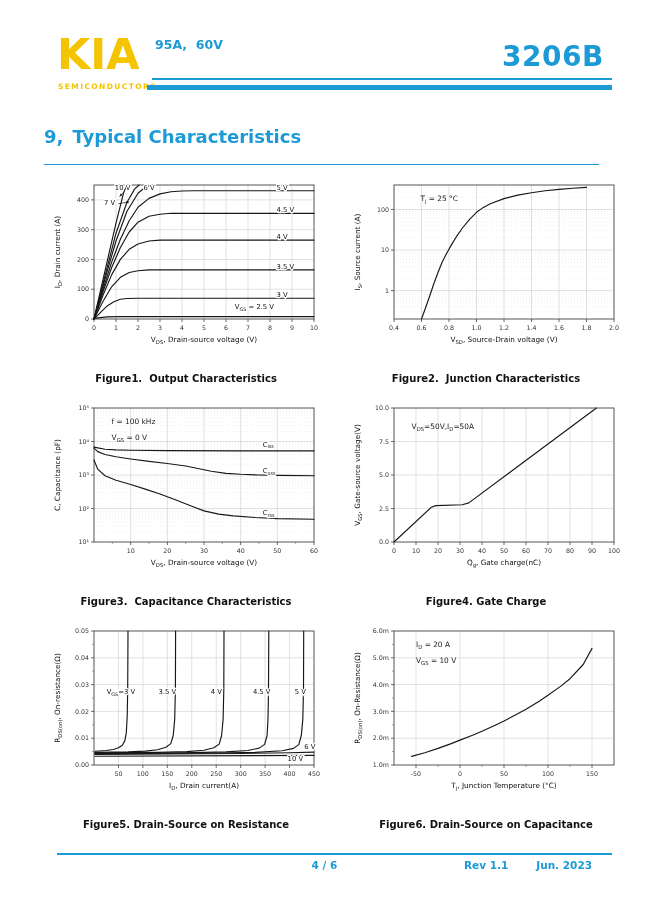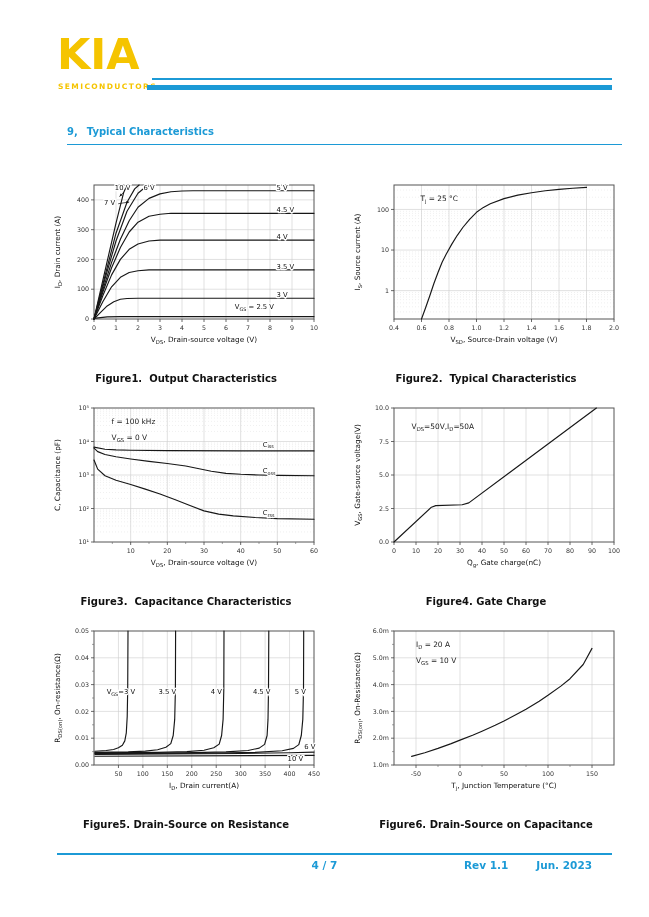--- a/index.html
+++ b/index.html
@@ -28,23 +28,23 @@
   }
   .partnum {
     position:absolute; left:502px; top:40px;
     color:var(--accent); font-size:28px; font-weight:600; letter-spacing:0.5px;
   }
   .rule-thin  { position:absolute; left:152px; top:78px; width:460px; height:2px; background:var(--accent); }
   .rule-thick { position:absolute; left:147px; top:85px; width:465px; height:5px; background:var(--accent); }
 
   
   .section-heading {
-    position:absolute; left:67px; top:126px; width:555px;
-    border-bottom:1.5px solid var(--accent); padding-bottom:7px;
-    color:var(--accent); font-size:10px; font-weight:bold;
+    position:absolute; left:44px; top:126px; width:555px;
+    border-bottom:1.5px solid var(--accent); padding-bottom:17px;
+    color:var(--accent); font-size:18px; font-weight:bold;
   }
   .section-heading .sec-title { margin-left:9px; }
 
   
   .charts {
     position:absolute; left:0px; top:177px;
     display:grid; grid-template-columns:272px 272px;
     column-gap:28px; row-gap:16px; padding-left:50px;
   }
   .figure { display:flex; flex-direction:column; align-items:center; }
@@ -68,22 +68,24 @@
 </style>
 </head>
 <body>
 
 <div class="page">
 
   <div class="logo">KIA</div>
   <div class="logo-sub">SEMICONDUCTORS</div>
 
   <div class="title-block">
+    <div class="subtitle">95A,  60V</div>
   </div>
 
+  <div class="partnum">3206B</div>
 
   <div class="rule-thin"></div>
   <div class="rule-thick"></div>
 
   <div class="section-heading">
     <span>9,</span><span class="sec-title">Typical Characteristics</span>
   </div>
 
   <div class="charts">
     <div class="figure">
@@ -221,21 +223,21 @@
             <text x="39" y="115.82643759552177" font-size="6.3" text-anchor="end" fill="#333"><tspan>1</tspan></text>
             <line x1="44" y1="73.0330469944022" x2="41" y2="73.0330469944022" stroke="#444" stroke-width="0.8"></line>
             <text x="39" y="75.2330469944022" font-size="6.3" text-anchor="end" fill="#333"><tspan>10</tspan></text>
             <line x1="44" y1="32.43965639328263" x2="41" y2="32.43965639328263" stroke="#444" stroke-width="0.8"></line>
             <text x="39" y="34.639656393282635" font-size="6.3" text-anchor="end" fill="#333"><tspan>100</tspan></text>
             <text x="154" y="165" font-size="7.3" text-anchor="middle" fill="#111"><tspan>V</tspan><tspan font-size="5.3" dy="1.8">SD</tspan><tspan dy="-1.8">, Source-Drain voltage (V)</tspan></text>
             <text x="10" y="75" font-size="7.3" text-anchor="middle" fill="#111" transform="rotate(-90 10 75)"><tspan>I</tspan><tspan font-size="5.3" dy="1.8">S</tspan><tspan dy="-1.8">, Source current (A)</tspan></text>
             <path d="M71.5 142.0 L75.6 130.7 L79.8 118.7 L83.9 106.5 L88.0 95.5 L92.1 85.3 L96.3 77.0 L101.8 67.1 L107.3 58.3 L112.8 50.5 L119.6 42.3 L126.5 35.3 L133.4 30.4 L140.3 26.8 L154.0 21.6 L167.8 18.1 L181.5 15.7 L195.3 13.8 L209.0 12.4 L222.7 11.3 L236.5 10.4" fill="none" stroke="#171717" stroke-width="1.15" stroke-linejoin="round" stroke-linecap="round"></path>
             <text x="70.4" y="24.08" font-size="7.4" text-anchor="start" fill="#222"><tspan>T</tspan><tspan font-size="5.3" dy="1.8">j</tspan><tspan dy="-1.8"> = 25 °C</tspan></text>
           </svg></div>
-      <div class="caption">Figure2.  Typical Characteristics</div>
+      <div class="caption">Figure2.  Junction Characteristics</div>
     </div>
     <div class="figure">
       <div class="chart-host"><svg width="272" height="176" viewBox="0 0 272 176">
             <line x1="44" y1="131.9154951452566" x2="264" y2="131.9154951452566" stroke="#e1e1e1" stroke-width="0.5" stroke-dasharray="1,2"></line>
             <line x1="44" y1="126.01643796689132" x2="264" y2="126.01643796689132" stroke="#e1e1e1" stroke-width="0.5" stroke-dasharray="1,2"></line>
             <line x1="44" y1="121.83099029051326" x2="264" y2="121.83099029051326" stroke="#e1e1e1" stroke-width="0.5" stroke-dasharray="1,2"></line>
             <line x1="44" y1="118.58450485474337" x2="264" y2="118.58450485474337" stroke="#e1e1e1" stroke-width="0.5" stroke-dasharray="1,2"></line>
             <line x1="44" y1="115.93193311214793" x2="264" y2="115.93193311214793" stroke="#e1e1e1" stroke-width="0.5" stroke-dasharray="1,2"></line>
             <line x1="44" y1="113.68921565952239" x2="264" y2="113.68921565952239" stroke="#e1e1e1" stroke-width="0.5" stroke-dasharray="1,2"></line>
             <line x1="44" y1="111.7464854357699" x2="264" y2="111.7464854357699" stroke="#e1e1e1" stroke-width="0.5" stroke-dasharray="1,2"></line>
@@ -484,18 +486,18 @@
             <text x="10" y="75" font-size="7.3" text-anchor="middle" fill="#111" transform="rotate(-90 10 75)"><tspan>R</tspan><tspan font-size="5.3" dy="1.8">DS(on)</tspan><tspan dy="-1.8">, On-Resistance(Ω)</tspan></text>
             <path d="M61.6 133.4 L74.8 129.7 L88.0 125.4 L101.2 120.6 L110.0 117.1 L123.2 112.0 L132.0 108.2 L145.2 102.3 L154.0 98.0 L167.2 91.1 L176.0 86.3 L189.2 78.2 L198.0 72.3 L211.2 62.9 L220.0 55.7 L233.2 41.5 L242.0 25.4" fill="none" stroke="#171717" stroke-width="1.15" stroke-linejoin="round" stroke-linecap="round"></path>
             <text x="66" y="24.08" font-size="7.4" text-anchor="start" fill="#222"><tspan>I</tspan><tspan font-size="5.3" dy="1.8">D</tspan><tspan dy="-1.8"> = 20 A</tspan></text>
             <text x="66" y="40.16" font-size="7.4" text-anchor="start" fill="#222"><tspan>V</tspan><tspan font-size="5.3" dy="1.8">GS</tspan><tspan dy="-1.8"> = 10 V</tspan></text>
           </svg></div>
       <div class="caption">Figure6. Drain-Source on Capacitance</div>
     </div>
   </div>
 
   <div class="footer-line"></div>
-  <div class="footer-page">4 / 7</div>
+  <div class="footer-page">4 / 6</div>
   <div class="footer-right">
     <span class="rev">Rev 1.1</span><span>Jun. 2023</span>
   </div>
 
 </div>
 
 </body></html>

